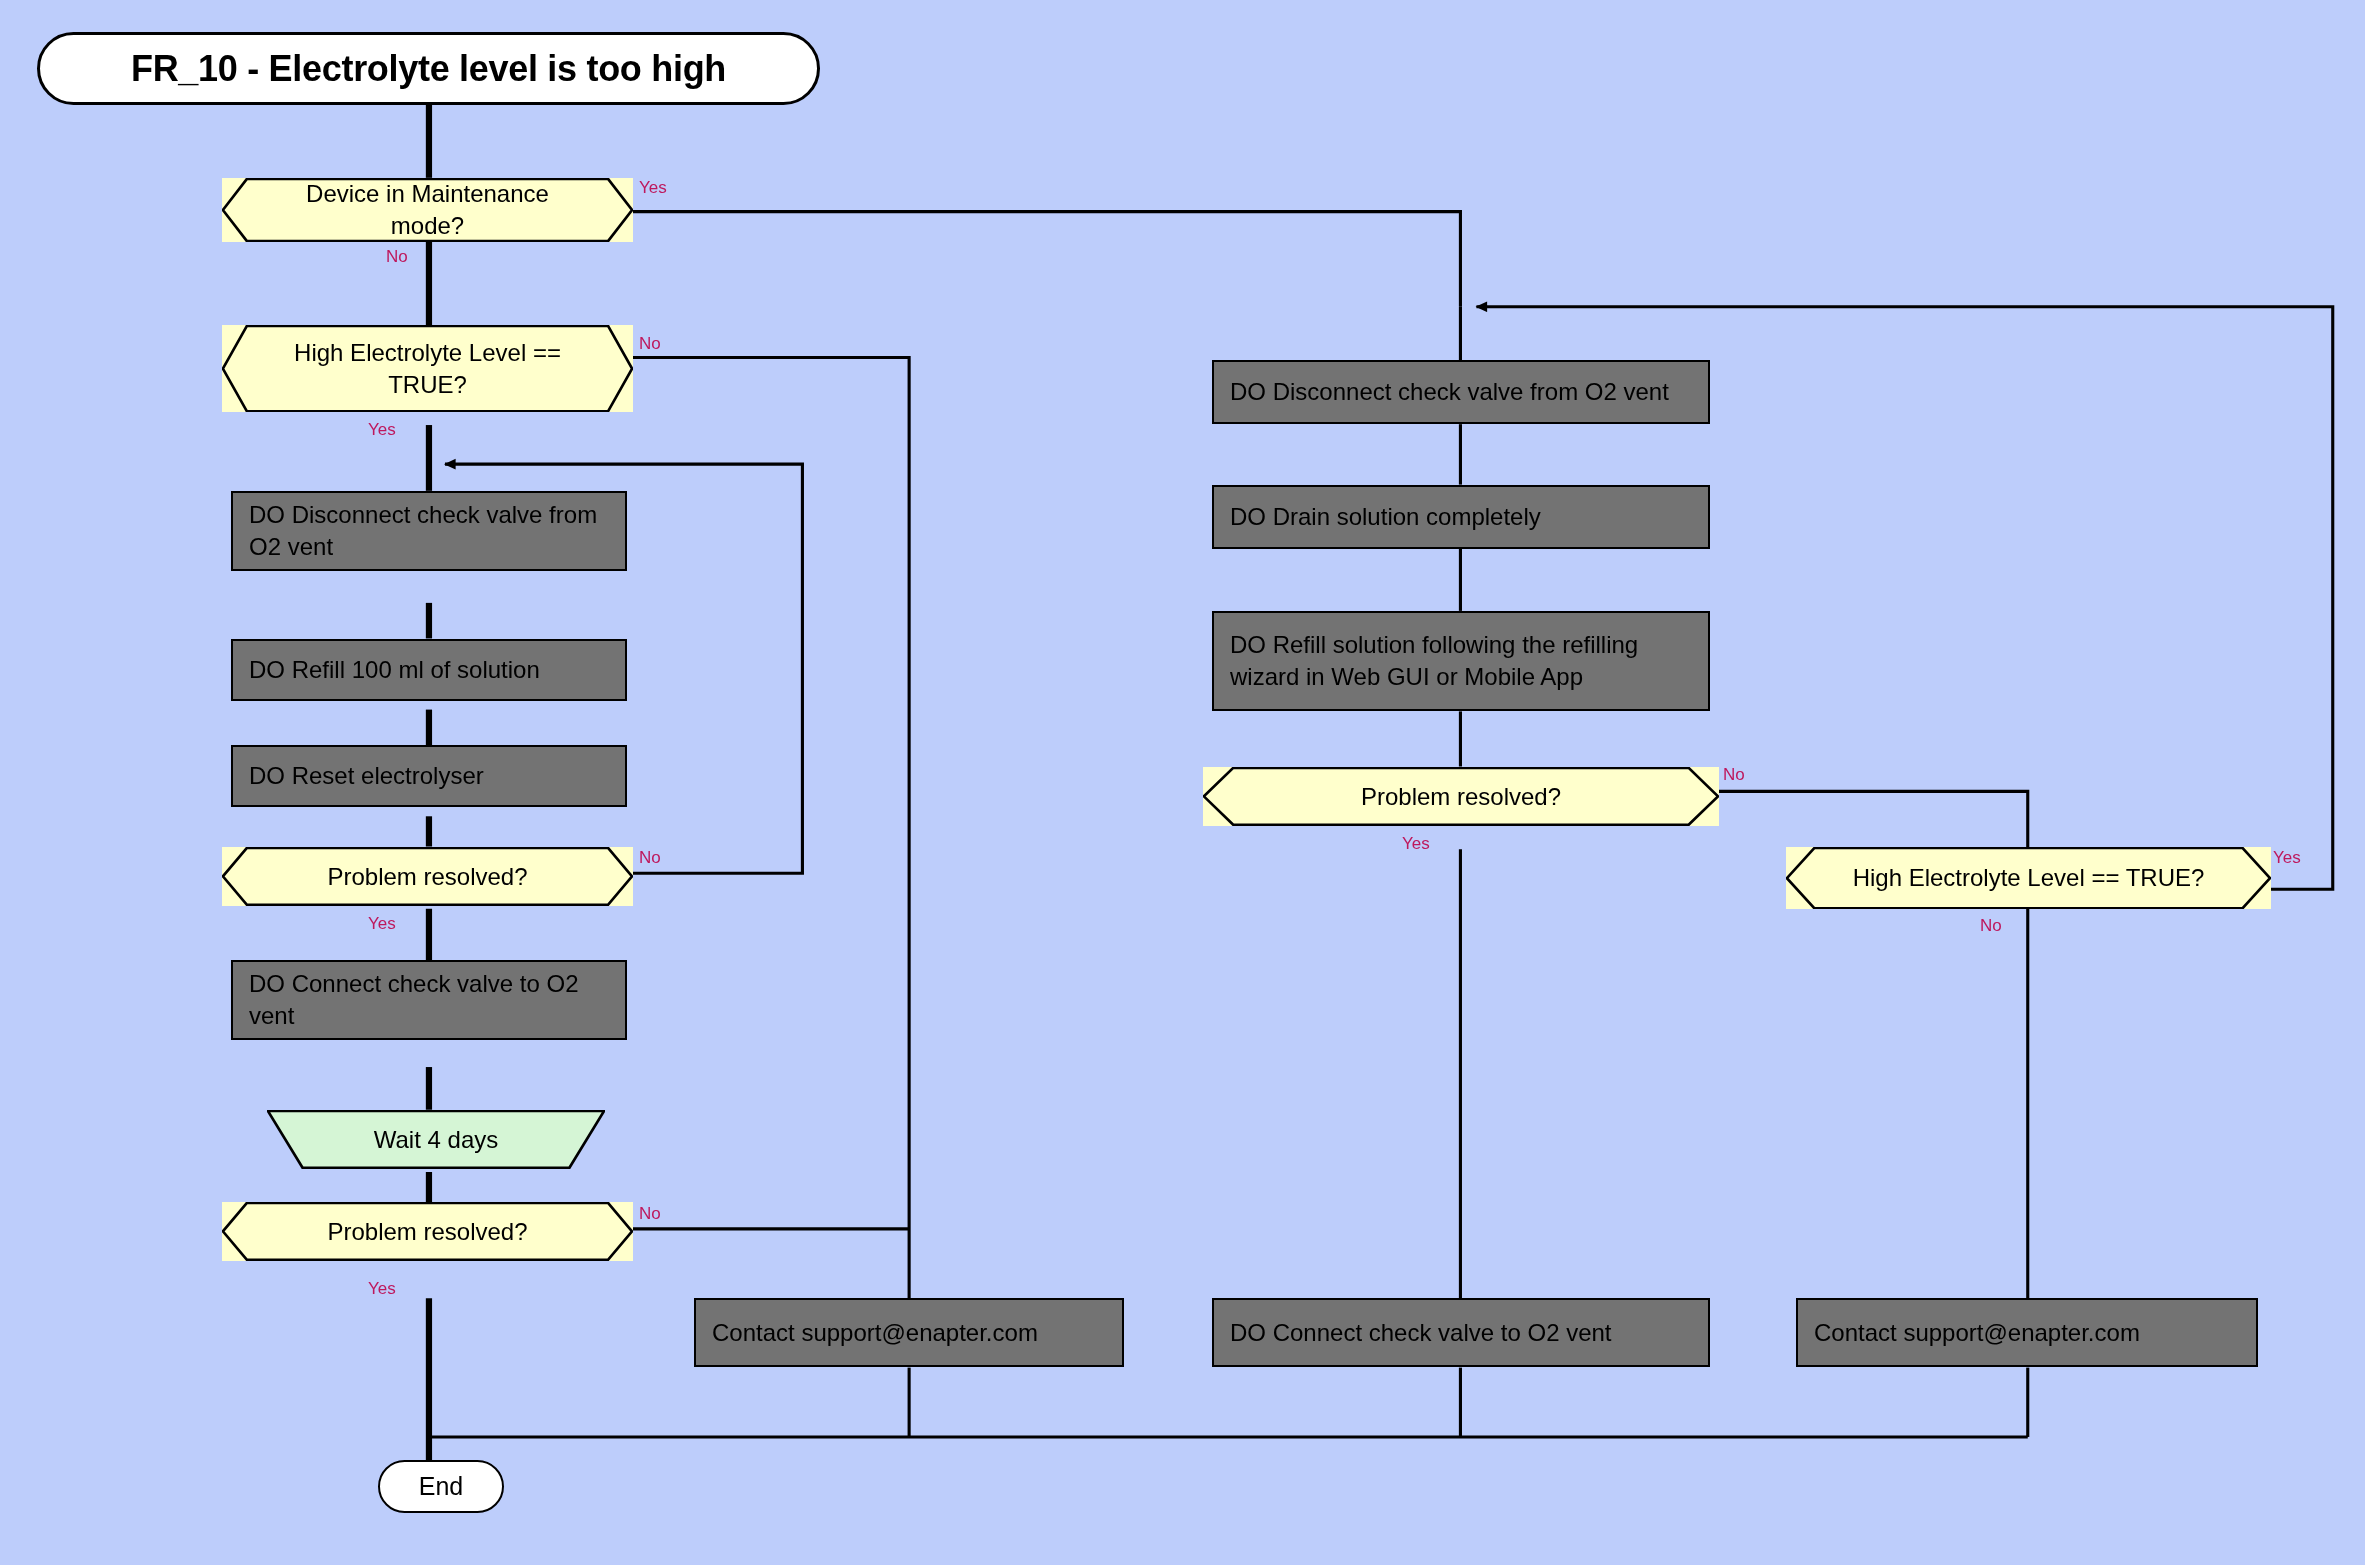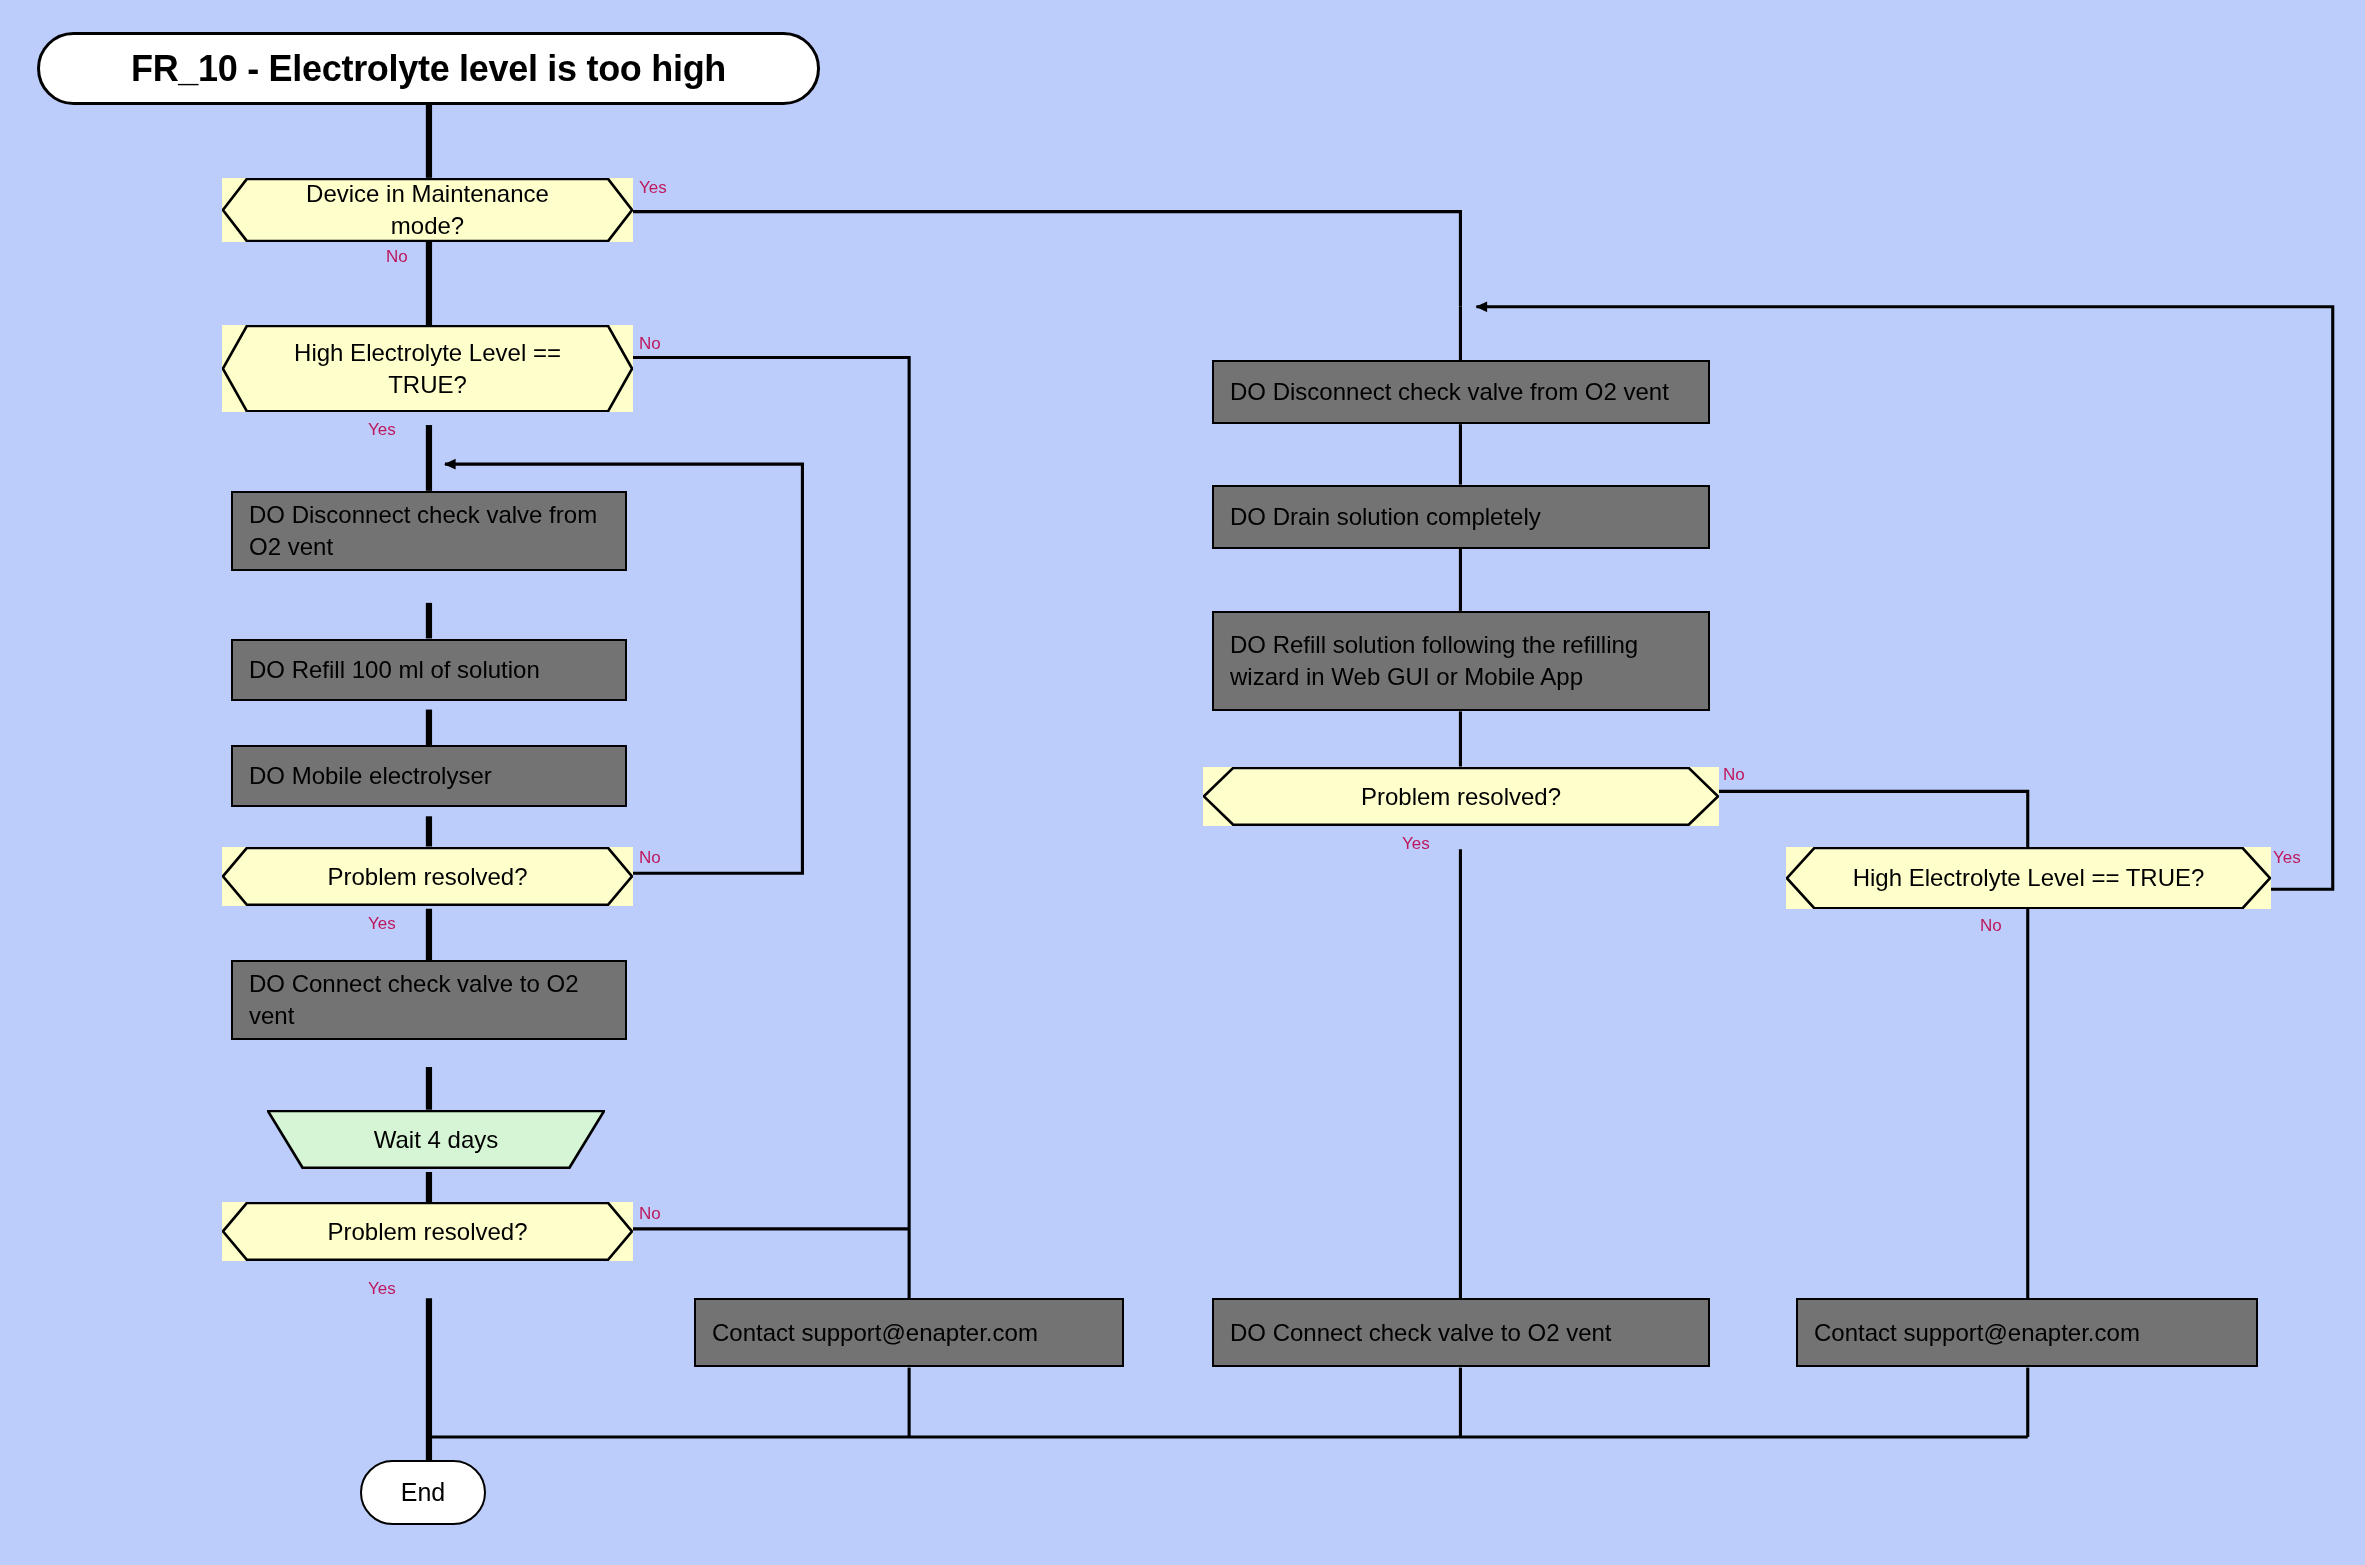--- a/index.html
+++ b/index.html
@@ -173,21 +173,21 @@
 
   <div class="node process" style="left:231px; top:491px; width:396px; height:80px;">
     <span>DO Disconnect check valve from O2 vent</span>
   </div>
 
   <div class="node process" style="left:231px; top:639px; width:396px; height:62px;">
     <span>DO Refill 100 ml of solution</span>
   </div>
 
   <div class="node process" style="left:231px; top:745px; width:396px; height:62px;">
-    <span>DO Mobile electrolyser</span>
+    <span>DO Reset electrolyser</span>
   </div>
 
   <div class="node decision" style="left:222px; top:847px; width:411px; height:59px;">
     <svg class="hexshape" viewBox="0 0 462 66" preserveAspectRatio="none">
       <polygon points="28,1 434,1 461,33 434,65 28,65 1,33" fill="#ffffcc" stroke="#000" stroke-width="3"></polygon>
     </svg>
     <span class="hexlabel">Problem resolved?</span>
   </div>
 
   <div class="node process" style="left:231px; top:960px; width:396px; height:80px;">
@@ -205,21 +205,21 @@
     <svg class="hexshape" viewBox="0 0 462 66" preserveAspectRatio="none">
       <polygon points="28,1 434,1 461,33 434,65 28,65 1,33" fill="#ffffcc" stroke="#000" stroke-width="3"></polygon>
     </svg>
     <span class="hexlabel">Problem resolved?</span>
   </div>
 
   <div class="node process" style="left:694px; top:1298px; width:430px; height:69px;">
     <span>Contact support@enapter.com</span>
   </div>
 
-  <div class="node terminator end-node" style="left:360px; top:1460px; width:126px; height:65px;">
+  <div class="node terminator end-node" style="left:378px; top:1460px; width:126px; height:53px;">
     <span>End</span>
   </div>
 
   <div class="node process" style="left:1212px; top:360px; width:498px; height:64px;">
     <span>DO Disconnect check valve from O2 vent</span>
   </div>
 
   <div class="node process" style="left:1212px; top:611px; width:498px; height:100px;">
     <span>DO Refill solution following the refilling wizard in Web GUI or Mobile App</span>
   </div>

